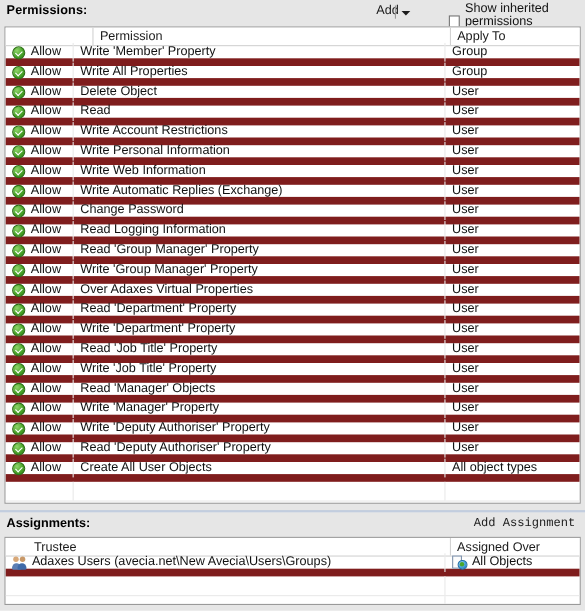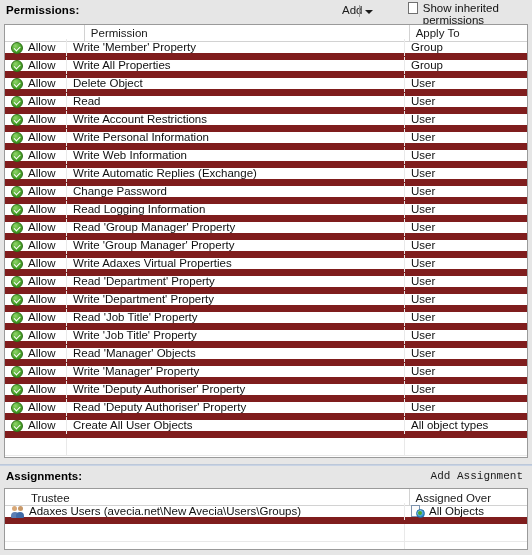--- a/index.html
+++ b/index.html
@@ -76,21 +76,21 @@
     border-left: 4px solid transparent;
     border-right: 4px solid transparent;
     border-top: 4px solid #1c1c1c;
   }
 
   .inherit-wrap {
     position: absolute;
     left: 382px;
     top: 2px;
     display: flex;
-    align-items: flex-start;
+    align-items: flex-end;
     gap: 5px;
     padding-left: 26px;
   }
   .cbox {
     width: 12px;
     height: 12px;
     border: 1px solid #707070;
     background: #fff;
     box-sizing: border-box;
     display: inline-block;
@@ -420,21 +420,21 @@
             <span class="allow-text">Allow</span>
           </div>
           <div class="cell c-perm">Write 'Group Manager' Property</div>
           <div class="cell c-apply">User</div>
         </div>
         <div class="row">
           <div class="cell c-access">
             <span class="allow-icon"></span>
             <span class="allow-text">Allow</span>
           </div>
-          <div class="cell c-perm">Write Adaxes Virtual Properties</div>
+          <div class="cell c-perm">Over Adaxes Virtual Properties</div>
           <div class="cell c-apply">User</div>
         </div>
         <div class="row">
           <div class="cell c-access">
             <span class="allow-icon"></span>
             <span class="allow-text">Allow</span>
           </div>
           <div class="cell c-perm">Read 'Department' Property</div>
           <div class="cell c-apply">User</div>
         </div>

